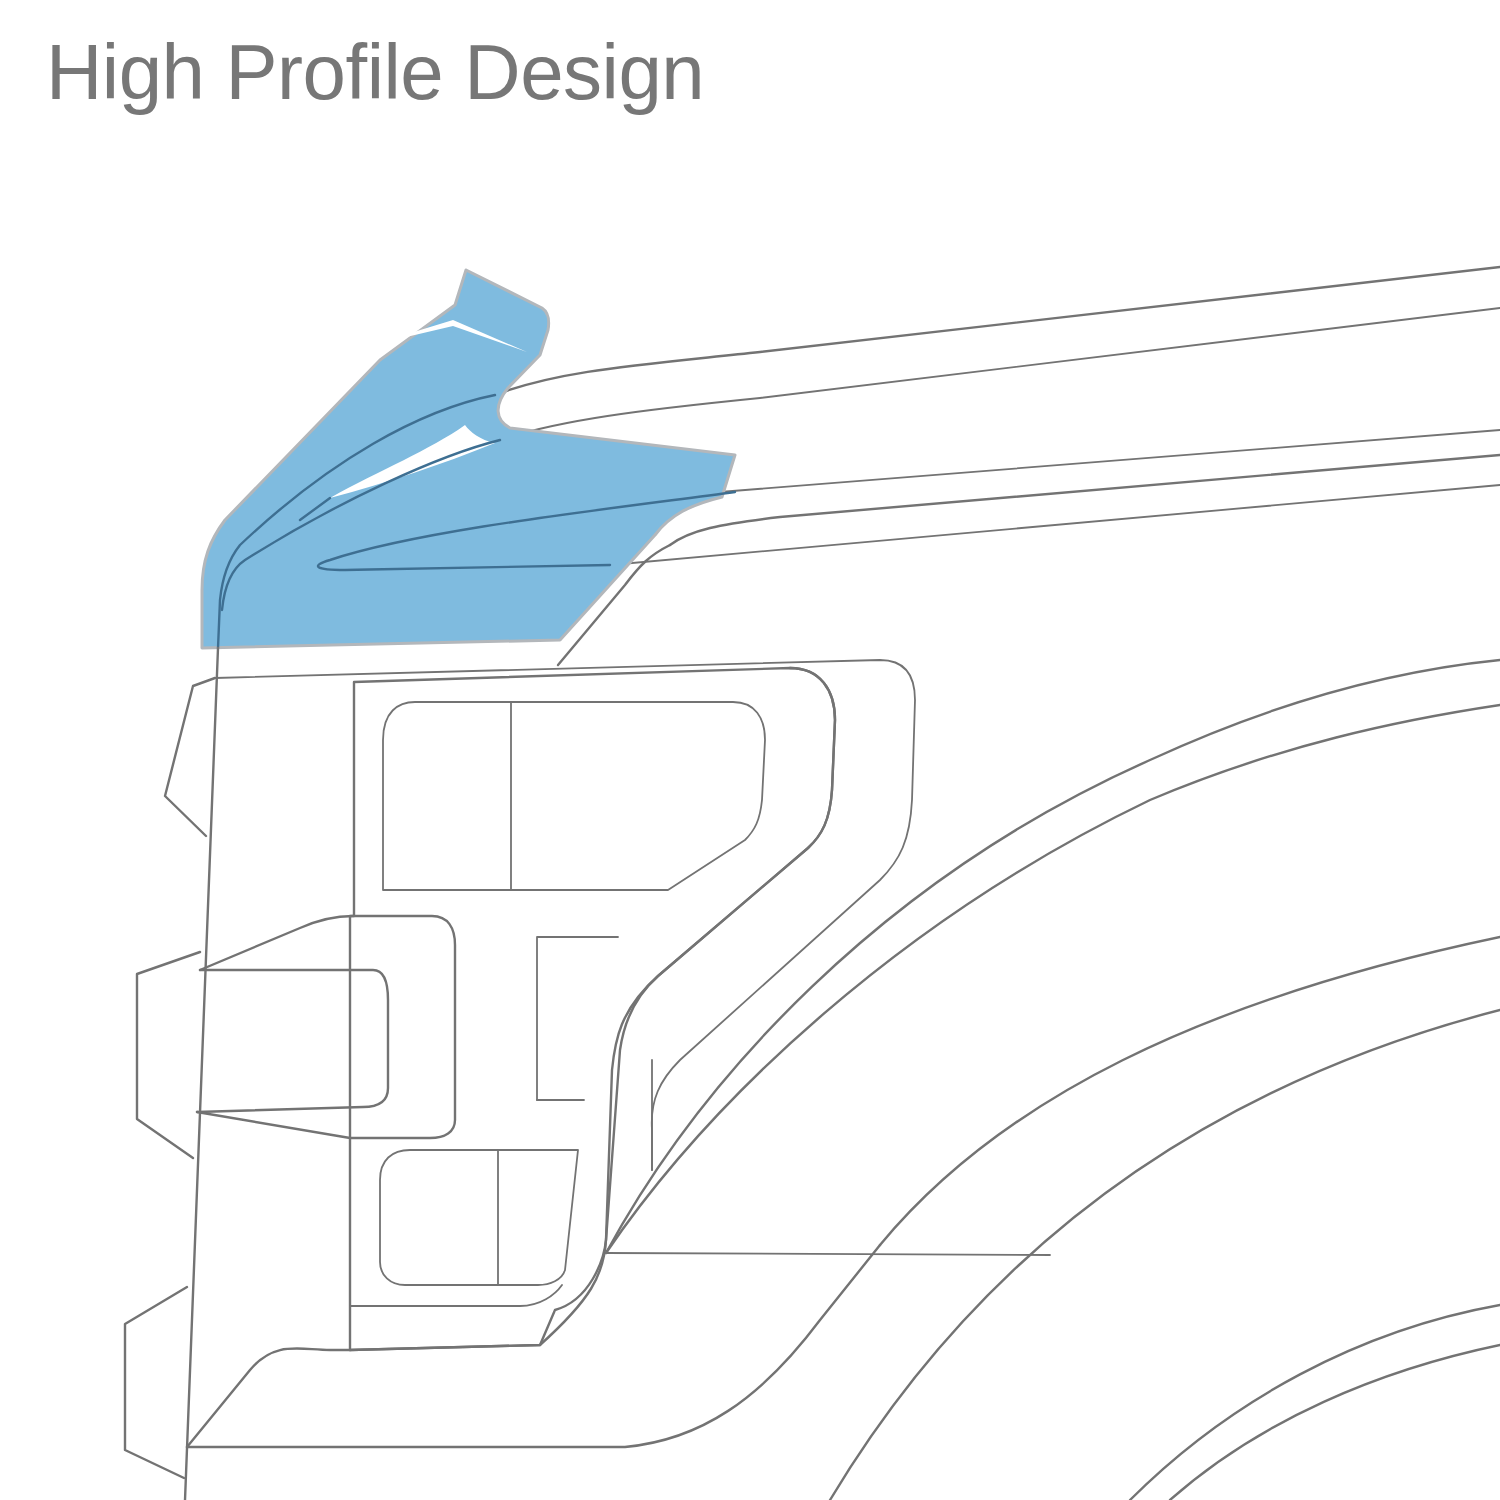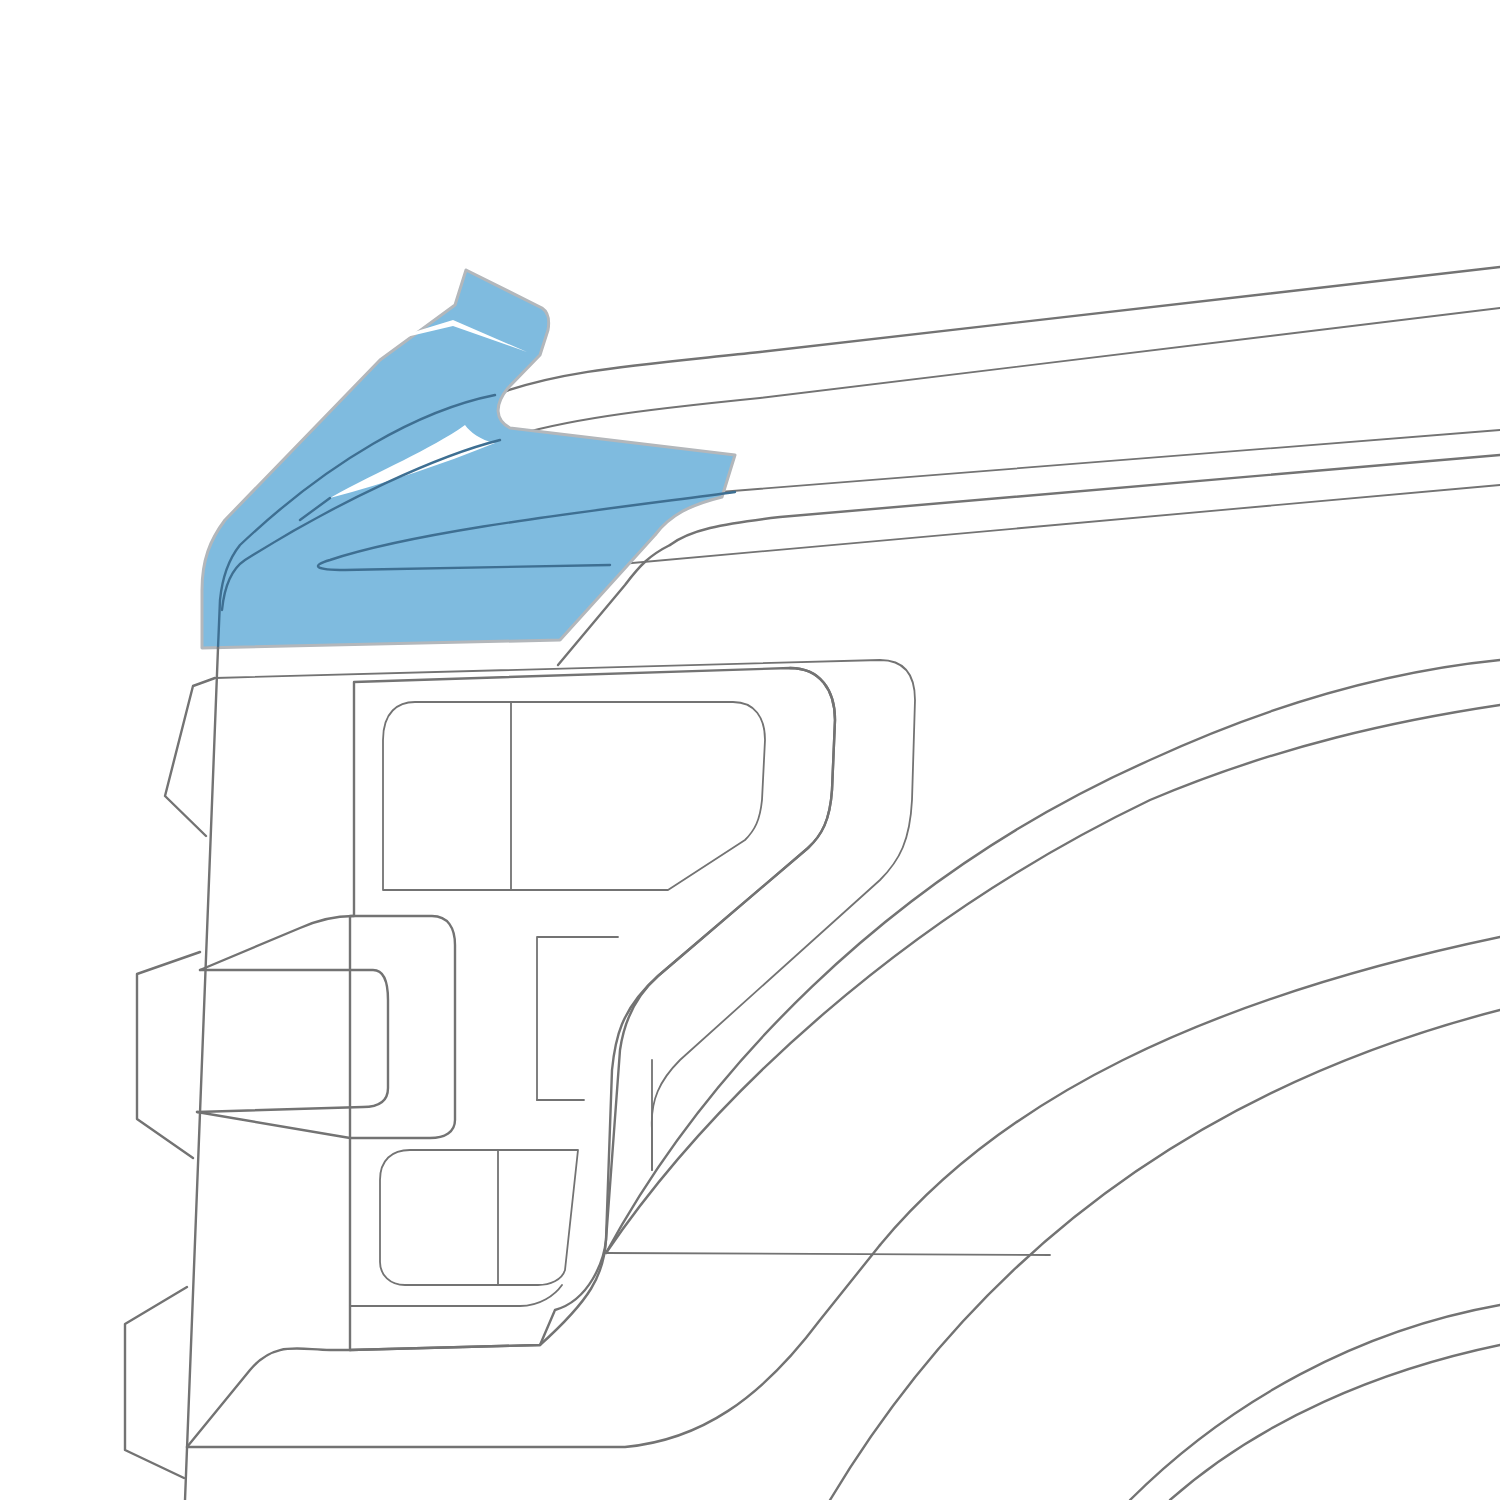--- a/index.html
+++ b/index.html
@@ -60,20 +60,21 @@
       stroke: #3e6f92;
       stroke-width: 2.4;
       stroke-linecap: round;
     }
   </style>
 </head>
 <body>
 
 <div class="canvas">
 
+  <h1 class="title">High Profile Design</h1>
 
   <svg class="drawing" viewBox="0 0 1500 1500" xmlns="http://www.w3.org/2000/svg">
 
     <g>
 
       <path class="line" d="M 495 395 C 560 370, 640 365, 760 352 L 1500 267"></path>
 
       <path class="line-thin" d="M 500 440 C 560 420, 640 410, 760 398 L 1500 308"></path>
 
       <path class="line-thin" d="M 720 492 L 1500 430"></path>

